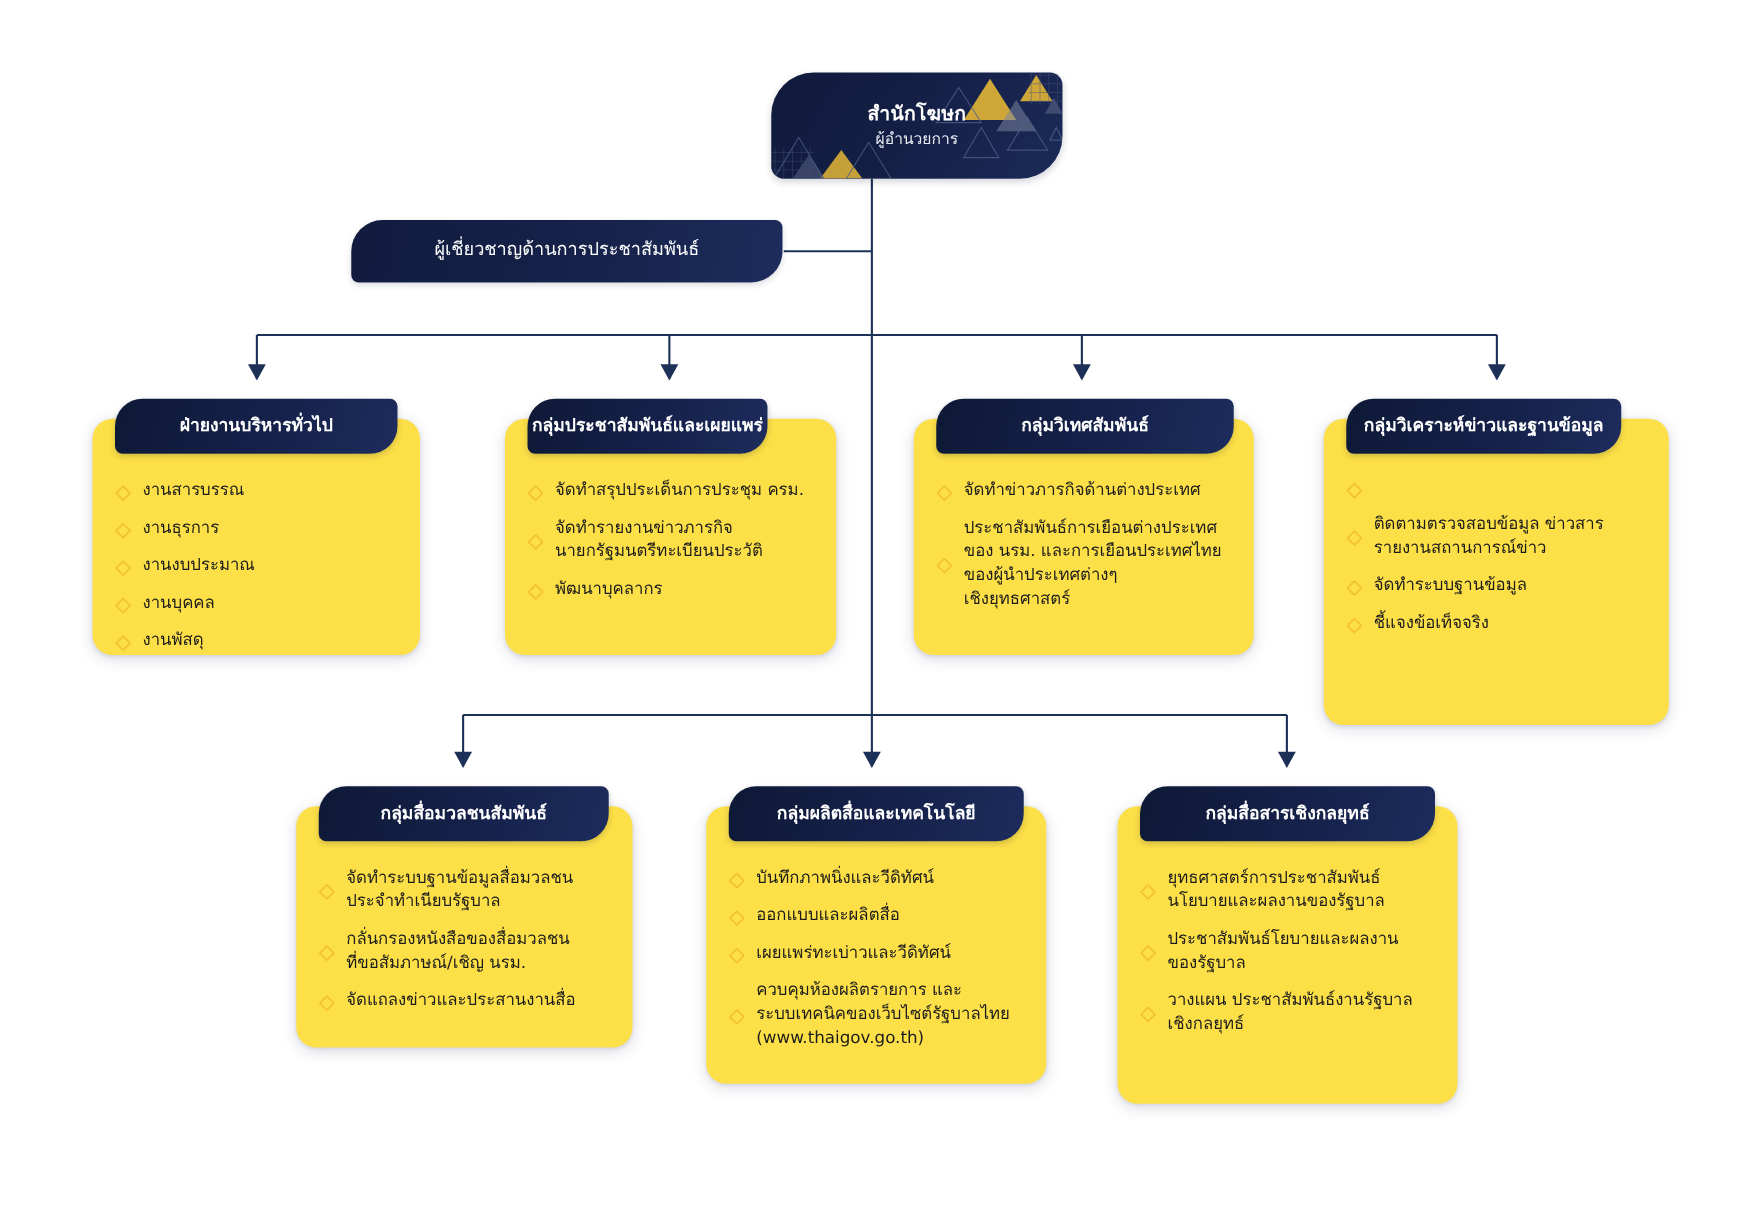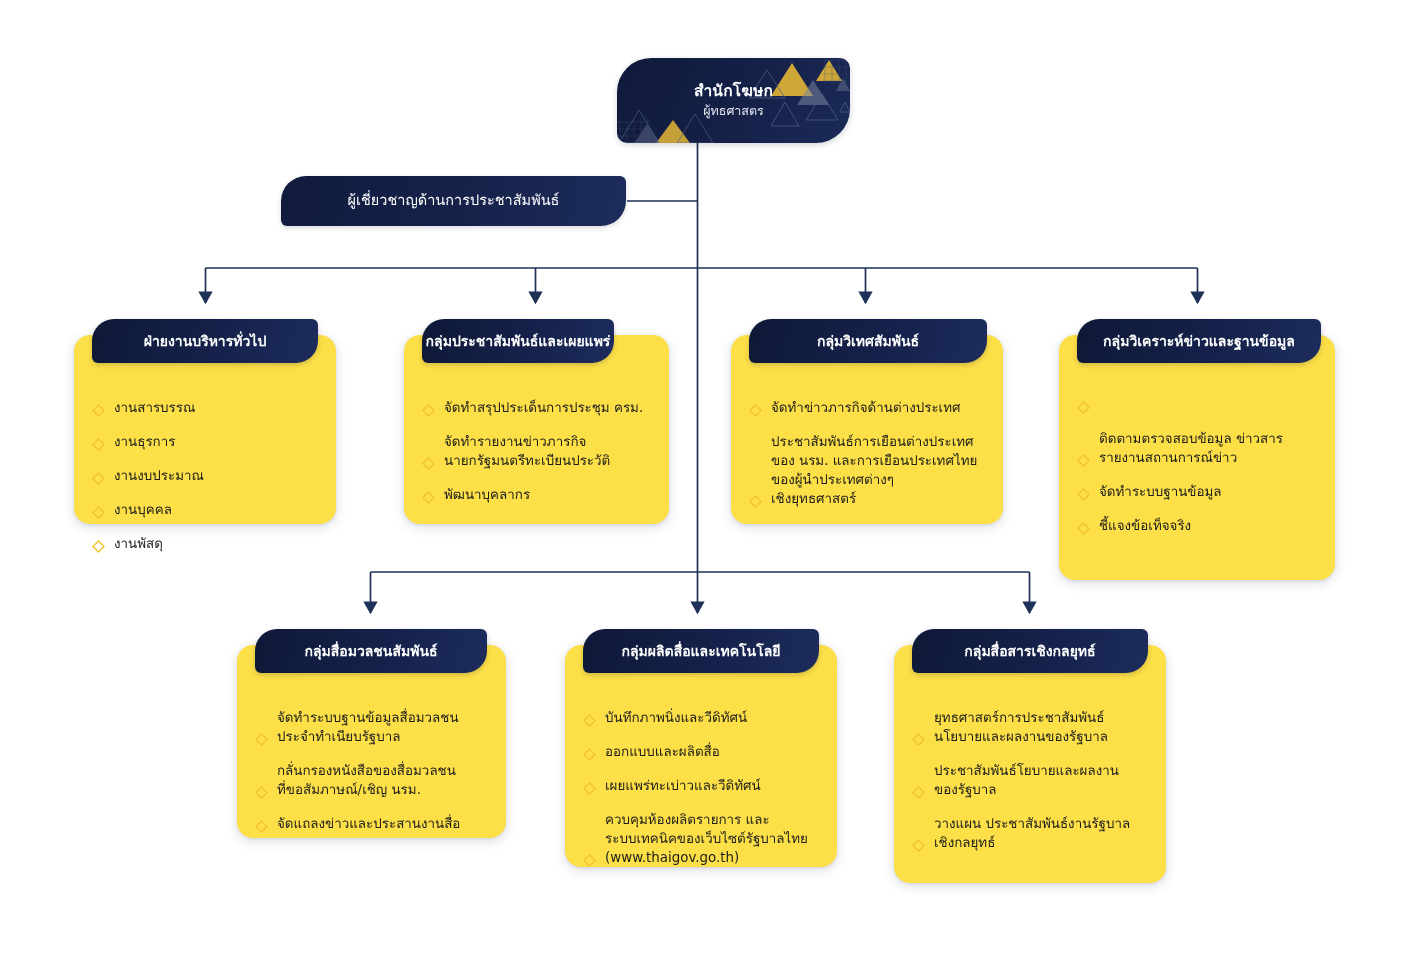--- a/index.html
+++ b/index.html
@@ -116,23 +116,22 @@
     font-weight: bold;
     line-height: 1.2;
     white-space: nowrap;
     padding: 0 14px;
   }
   .card-body {
     padding: 48px 16px 18px 18px;
   }
   .bullet-row {
     display: flex;
-    align-items: flex-end;
+    align-items: center;
     margin-bottom: 11px;
-    margin-top: 15px;
   }
   .bullet-row:last-child { margin-bottom: 0; }
   .bullet-mark {
     flex: 0 0 auto;
     width: 13px;
     height: 13px;
     margin-top: 3px;
     margin-right: 9px;
   }
   .bullet-text {
@@ -204,21 +203,21 @@
           <polygon points="78,56 96,85 60,85"></polygon>
         </g>
         <g stroke="#4c5a80" stroke-width="0.7" opacity="0.5">
           <path d="M0,64 L34,64 M0,71 L34,71 M0,78 L34,78 M0,85 L34,85"></path>
           <path d="M3,60 L3,85 M10,60 L10,85 M17,60 L17,85 M24,60 L24,85 M31,60 L31,85"></path>
         </g>
       </g>
     </svg>
     <div class="root-text">
       <div class="root-title">สำนักโฆษก</div>
-      <div class="root-sub">ผู้ทธศาสตร</div>
+      <div class="root-sub">ผู้อำนวยการ</div>
     </div>
   </div>
 
   <div class="advisor-node">
     <span class="advisor-label">ผู้เชี่ยวชาญด้านการประชาสัมพันธ์</span>
   </div>
 
   <div class="card" style="left:74px; top:335px; width:262px; height:189px;">
     <div class="card-head" style="width:226px;">
       <span class="card-head-label">ฝ่ายงานบริหารทั่วไป</span>
@@ -301,21 +300,21 @@
           </svg>
         <span class="bullet-text" style="white-space: pre-line;">ประชาสัมพันธ์การเยือนต่างประเทศ
 ของ นรม. และการเยือนประเทศไทย
 ของผู้นำประเทศต่างๆ
 เชิงยุทธศาสตร์</span>
       </div>
     </div>
   </div>
 
   <div class="card" style="left:1059px; top:335px; width:276px; height:245px;">
-    <div class="card-head" style="width:244px;text-align:right;">
+    <div class="card-head" style="width:220px;text-align:right;">
       <span class="card-head-label">กลุ่มวิเคราะห์ข่าวและฐานข้อมูล</span>
     </div>
     <div class="card-body">
       <div class="bullet-row">
         <svg class="bullet-mark" viewBox="0 0 14 14">
             <path d="M7 1 L13 7 L7 13 L1 7 Z" fill="none" stroke="#f2c230" stroke-width="1.5" stroke-linejoin="round"></path>
           </svg>
       </div>
       <div class="bullet-row">
         <svg class="bullet-mark" viewBox="0 0 14 14">

